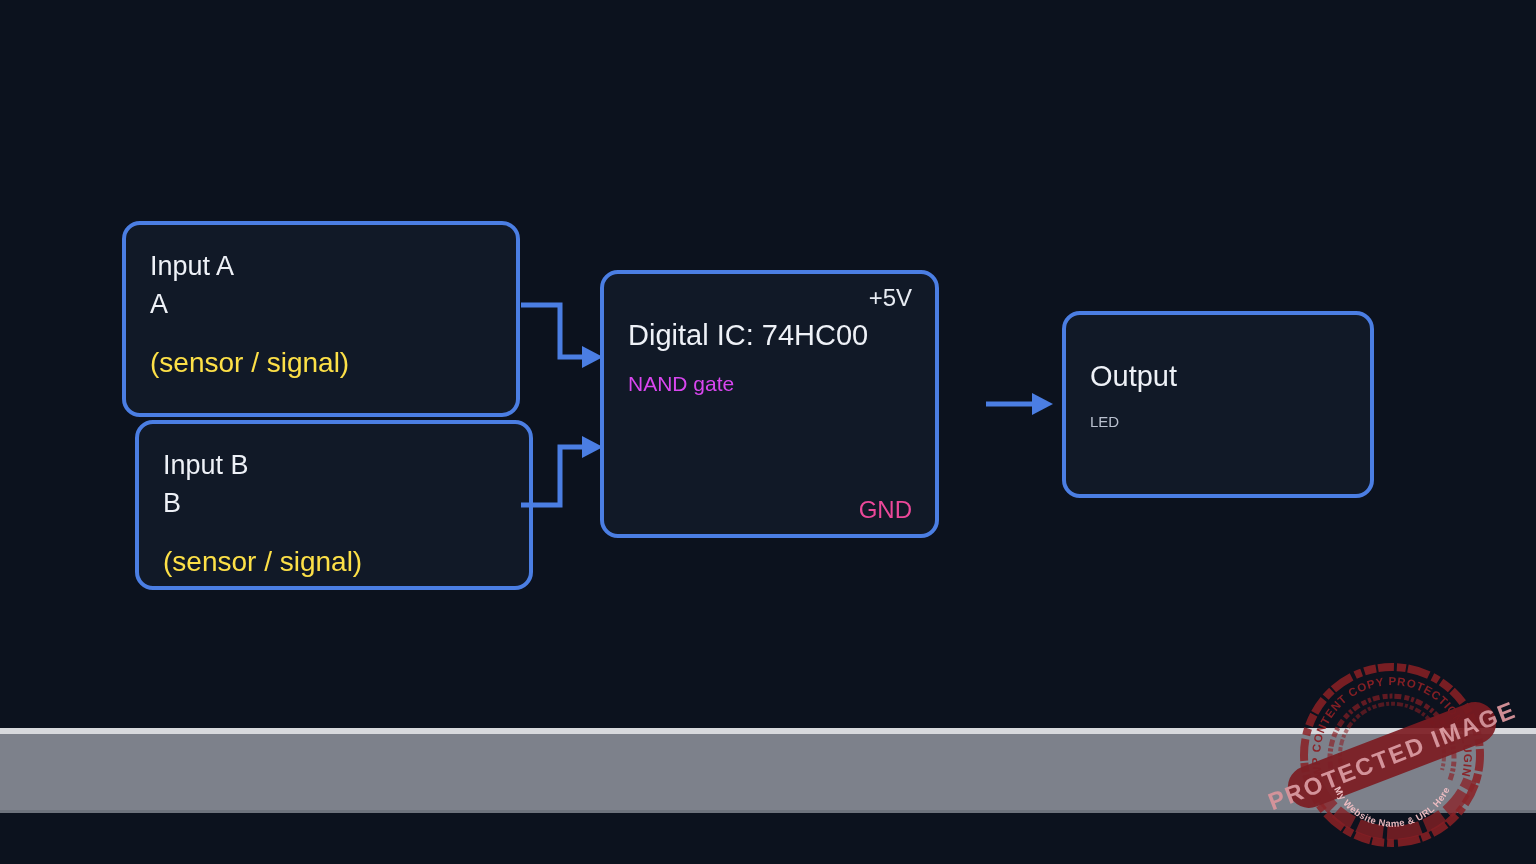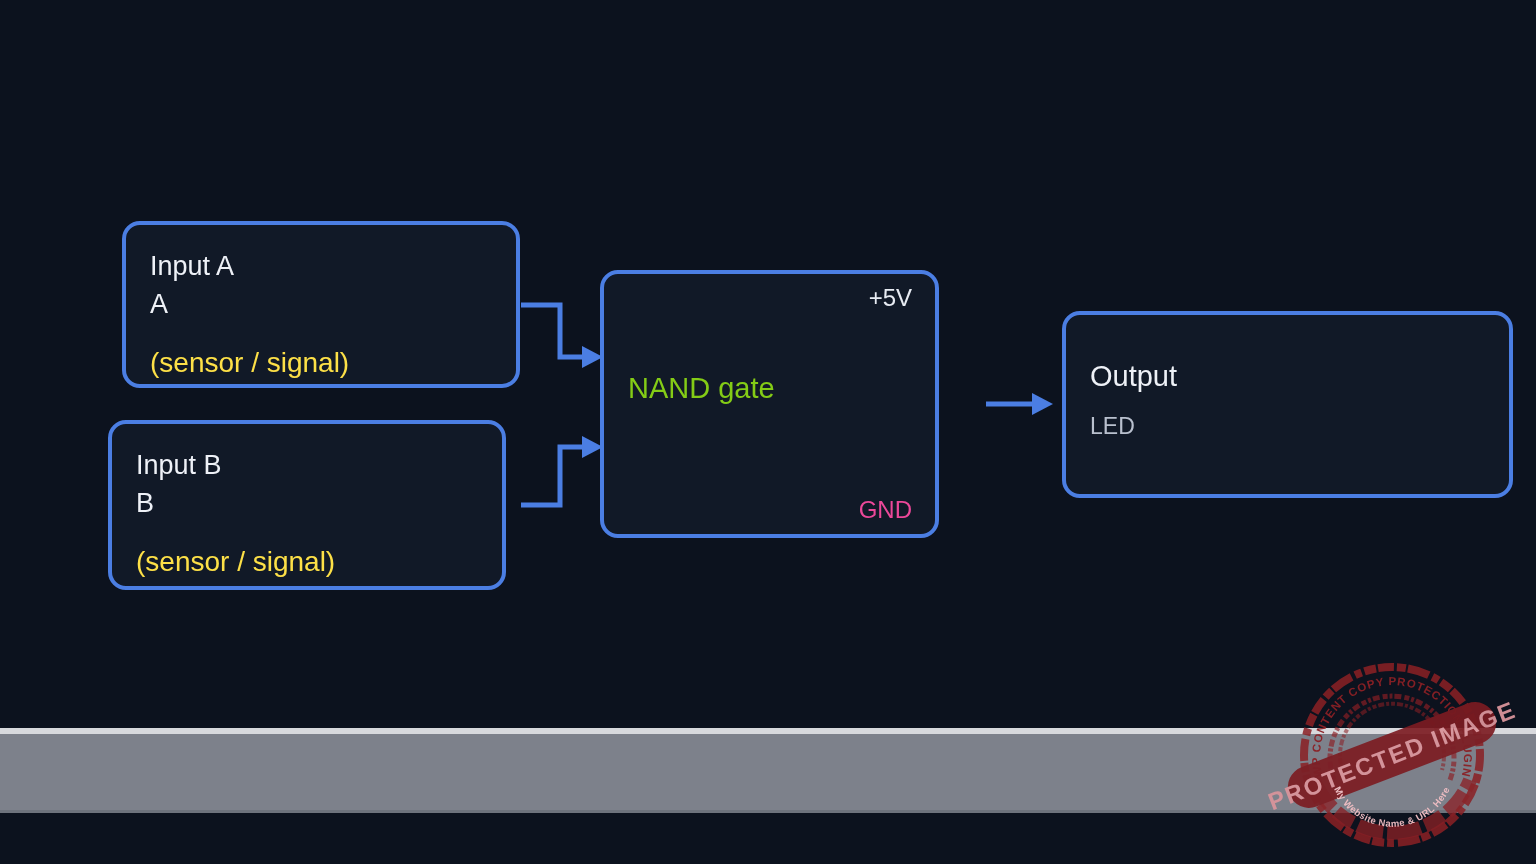--- a/index.html
+++ b/index.html
@@ -12,52 +12,52 @@
     font-family: "Liberation Sans", "DejaVu Sans", sans-serif;
   }
   
   .node {
     position: absolute;
     box-sizing: border-box;
     background: #111927;
     border: 4px solid #4b7ee3;
     border-radius: 18px;
   }
-  .node-input-a { left: 122px; top: 221px; width: 398px; height: 167px; }
-  .node-input-b { left: 108px; top: 420px; width: 398px; height: 170px; }
+  .node-input-a { left: 122px; top: 221px; width: 398px; height: 196px; }
+  .node-input-b { left: 135px; top: 420px; width: 398px; height: 170px; }
   .node-ic      { left: 600px; top: 270px; width: 339px; height: 268px; }
-  .node-output  { left: 1062px; top: 311px; width: 451px; height: 187px; }
+  .node-output  { left: 1062px; top: 311px; width: 312px; height: 187px; }
 
   .node .title {
     position: absolute; left: 24px;
     color: #eef1f7; font-size: 27px; line-height: 38px;
     white-space: pre-line;
   }
   .node-input-a .title, .node-input-b .title { top: 22px; }
   .node .note {
     position: absolute; left: 24px; top: 122px;
     color: #fde047; font-size: 28px;
   }
   .node-ic .pin-top {
     position: absolute; top: 10px; right: 23px;
     color: #e8ecf3; font-size: 24px;
   }
   .node-ic .title { top: 42px; font-size: 29px; color: #eef1f7; }
   .node-ic .subtitle {
     position: absolute; left: 24px; top: 98px;
-    color: #84cc16; font-size: 29px;
+    color: #d946ef; font-size: 21px;
   }
   .node-ic .pin-bottom {
     position: absolute; bottom: 10px; right: 23px;
     color: #ec4899; font-size: 24px;
   }
   .node-output .title { top: 42px; font-size: 29px; }
   .node-output .subtitle {
     position: absolute; left: 24px; top: 98px;
-    color: #b9c0ce; font-size: 23px;
+    color: #b9c0ce; font-size: 15px;
   }
 
   
   .wires {
     position: absolute; left: 0; top: 0;
     width: 1536px; height: 864px;
     pointer-events: none;
   }
 
   
@@ -98,20 +98,21 @@
   </div>
 
   <div class="node node-input-b">
     <div class="title">Input B
 B</div>
     <div class="note">(sensor / signal)</div>
   </div>
 
   <div class="node node-ic">
     <div class="pin-top">+5V</div>
+    <div class="title">Digital IC: 74HC00</div>
     <div class="subtitle">NAND gate</div>
     <div class="pin-bottom">GND</div>
   </div>
 
   <div class="node node-output">
     <div class="title">Output</div>
     <div class="subtitle">LED</div>
   </div>
 
   <svg class="wires" viewBox="0 0 1536 864">

